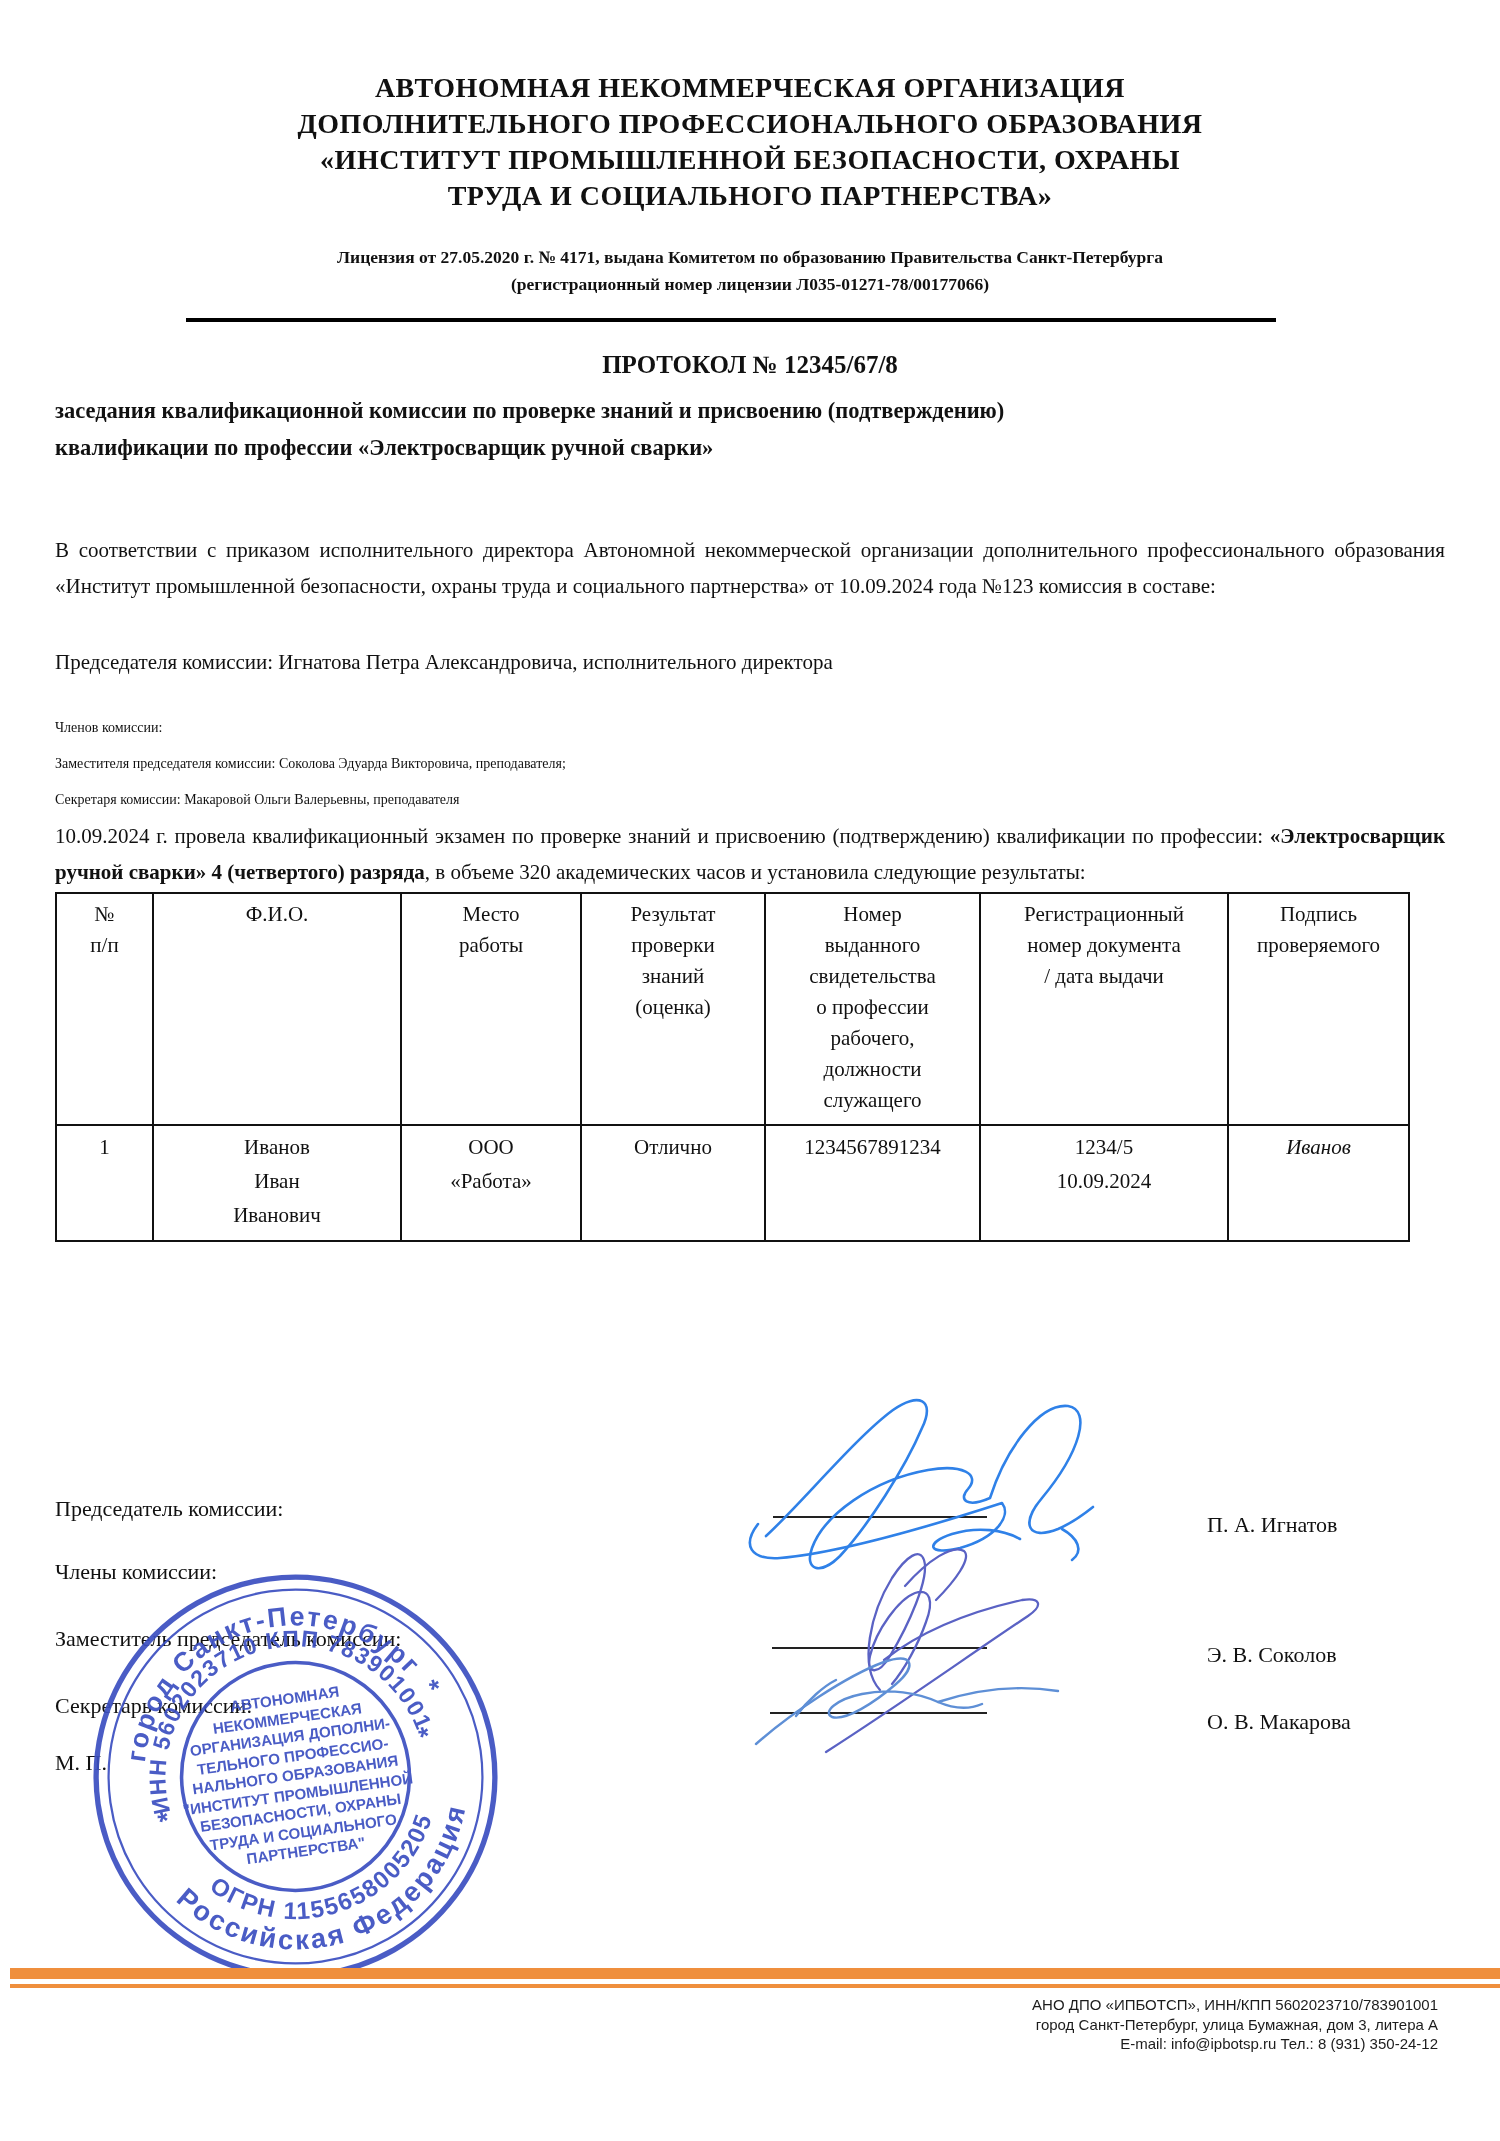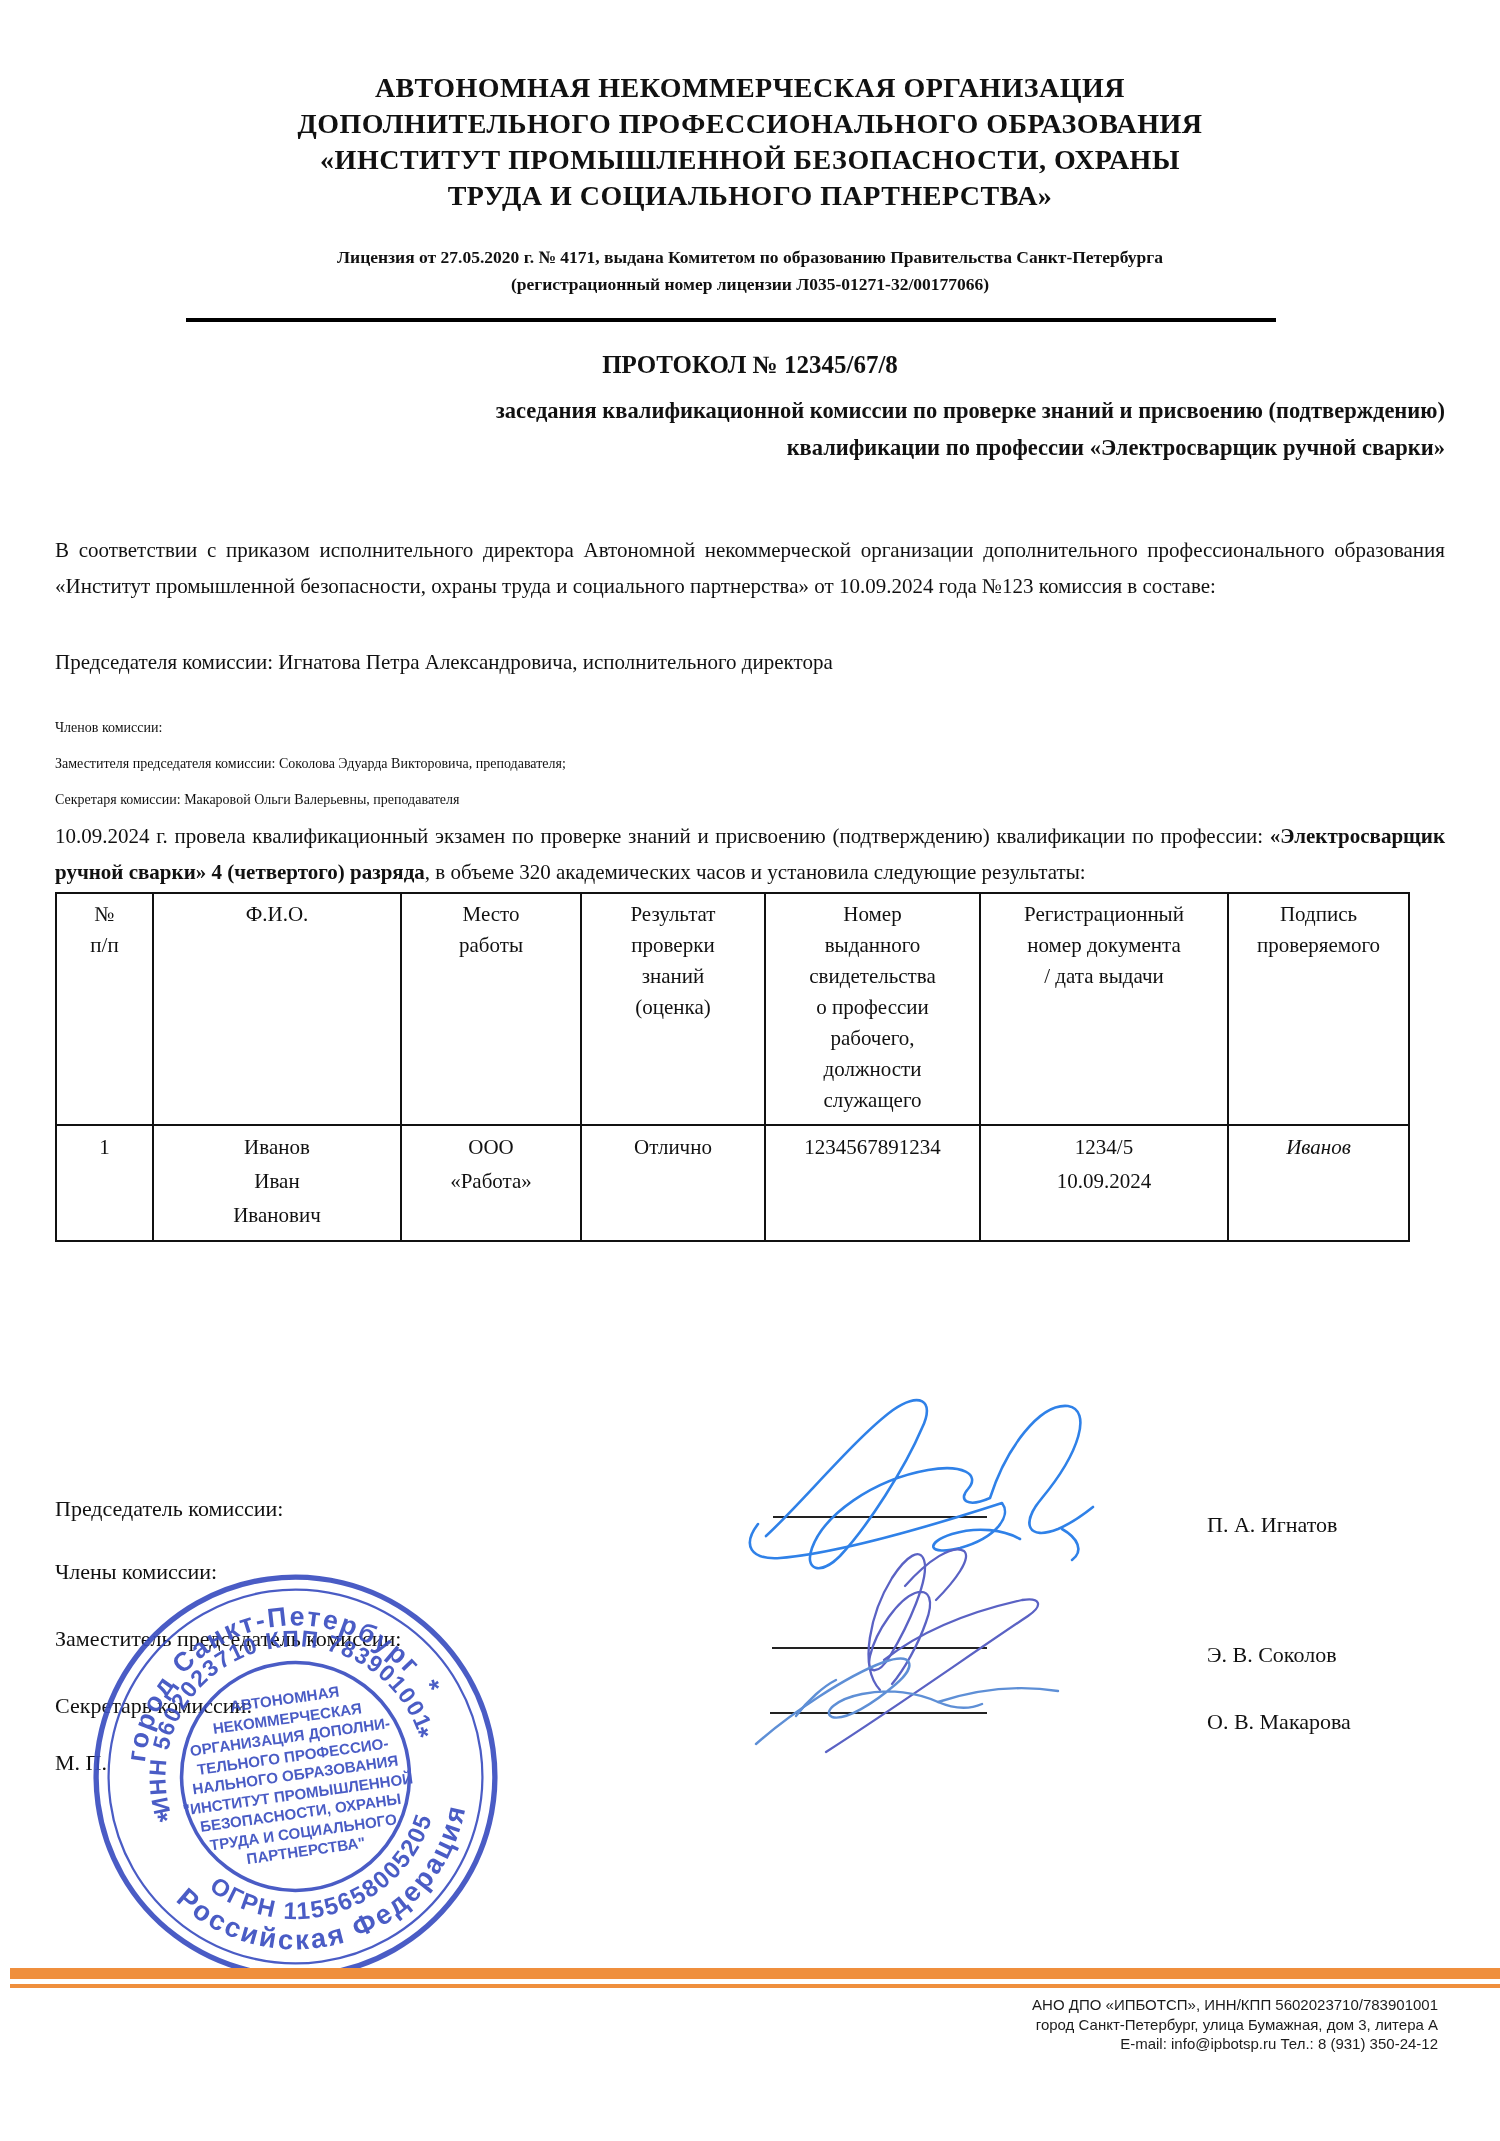--- a/index.html
+++ b/index.html
@@ -14,21 +14,21 @@
   html,body{background:#ffffff;}
   body{width:1500px;font-family:"Liberation Serif","DejaVu Serif",serif;color:var(--ink);}
   #page{position:relative;width:1500px;height:2141px;background:#ffffff;overflow:hidden;}
   .content{padding:0 55px;}
 
   .org-header{padding-top:70px;text-align:center;font-weight:bold;font-size:28px;line-height:36px;letter-spacing:.5px;}
   .license{margin-top:30px;text-align:center;font-weight:bold;font-size:17.5px;line-height:27px;}
   .rule{margin:20px 0 0 131px;width:1090px;border-top:4px solid #000;}
 
   .protocol-title{margin-top:28px;text-align:center;font-weight:bold;font-size:25px;line-height:30px;}
-  .protocol-sub{margin-top:12px;text-align:right;font-weight:bold;font-size:22.5px;line-height:37px;}
+  .protocol-sub{margin-top:12px;text-align:left;font-weight:bold;font-size:22.5px;line-height:37px;}
   .city-date{margin-top:36px;display:flex;justify-content:space-between;align-items:baseline;font-weight:bold;font-size:22.5px;line-height:28px;}
   .city-date .date{padding-right:24px;}
 
   .para{font-size:21px;line-height:36px;text-align:justify;}
   .p1{margin-top:66px;}
   .chairman-line{margin-top:40px;font-size:21px;line-height:36px;}
   .members-block{margin-top:30px;font-size:14px;line-height:36px;}
   .p2{}
   .p2 b{font-weight:bold;}
 
@@ -81,21 +81,21 @@
 
     <div class="org-header">
       <div>АВТОНОМНАЯ НЕКОММЕРЧЕСКАЯ ОРГАНИЗАЦИЯ</div>
       <div>ДОПОЛНИТЕЛЬНОГО ПРОФЕССИОНАЛЬНОГО ОБРАЗОВАНИЯ</div>
       <div>«ИНСТИТУТ ПРОМЫШЛЕННОЙ БЕЗОПАСНОСТИ, ОХРАНЫ</div>
       <div>ТРУДА И СОЦИАЛЬНОГО ПАРТНЕРСТВА»</div>
     </div>
 
     <div class="license">
       <div>Лицензия от 27.05.2020 г. № 4171, выдана Комитетом по образованию Правительства Санкт-Петербурга</div>
-      <div>(регистрационный номер лицензии Л035-01271-32/00177066)</div>
+      <div>(регистрационный номер лицензии Л035-01271-78/00177066)</div>
     </div>
 
     <div class="rule"></div>
 
     <div class="protocol-title">ПРОТОКОЛ № 12345/67/8</div>
     <div class="protocol-sub">
       <div>заседания квалификационной комиссии по проверке знаний и присвоению (подтверждению)</div>
       <div>квалификации по профессии «Электросварщик ручной сварки»</div>
     </div>
 

